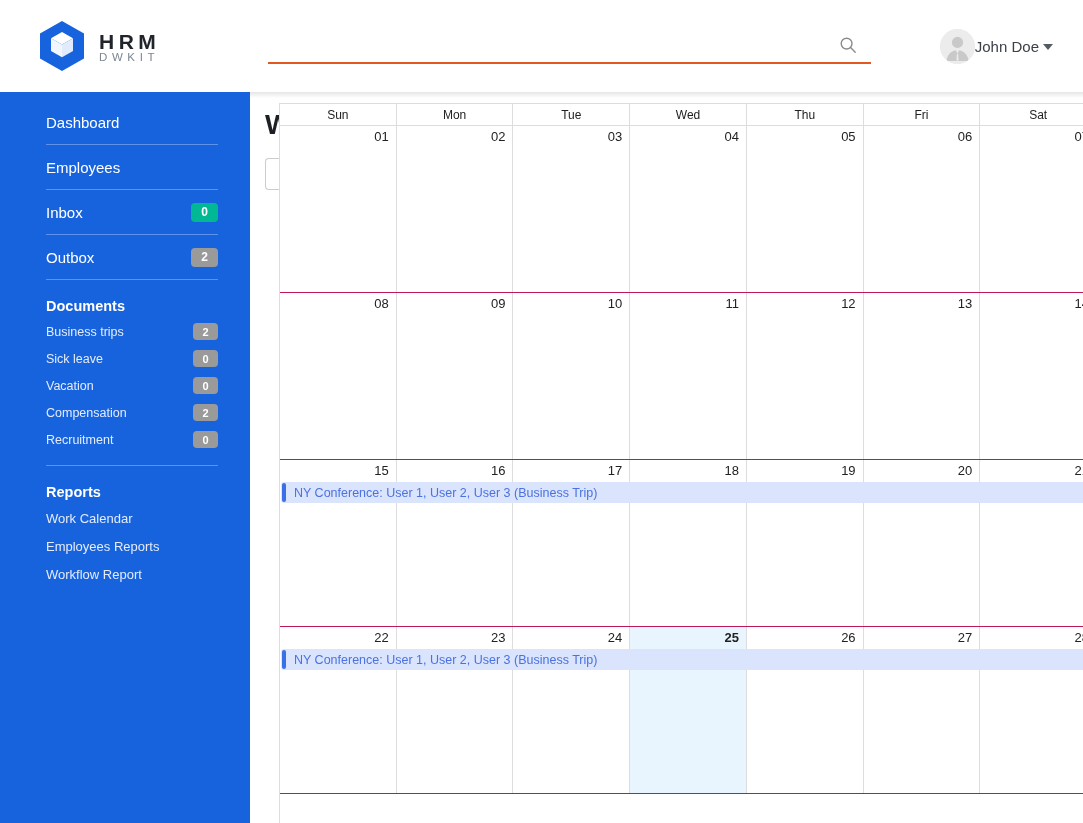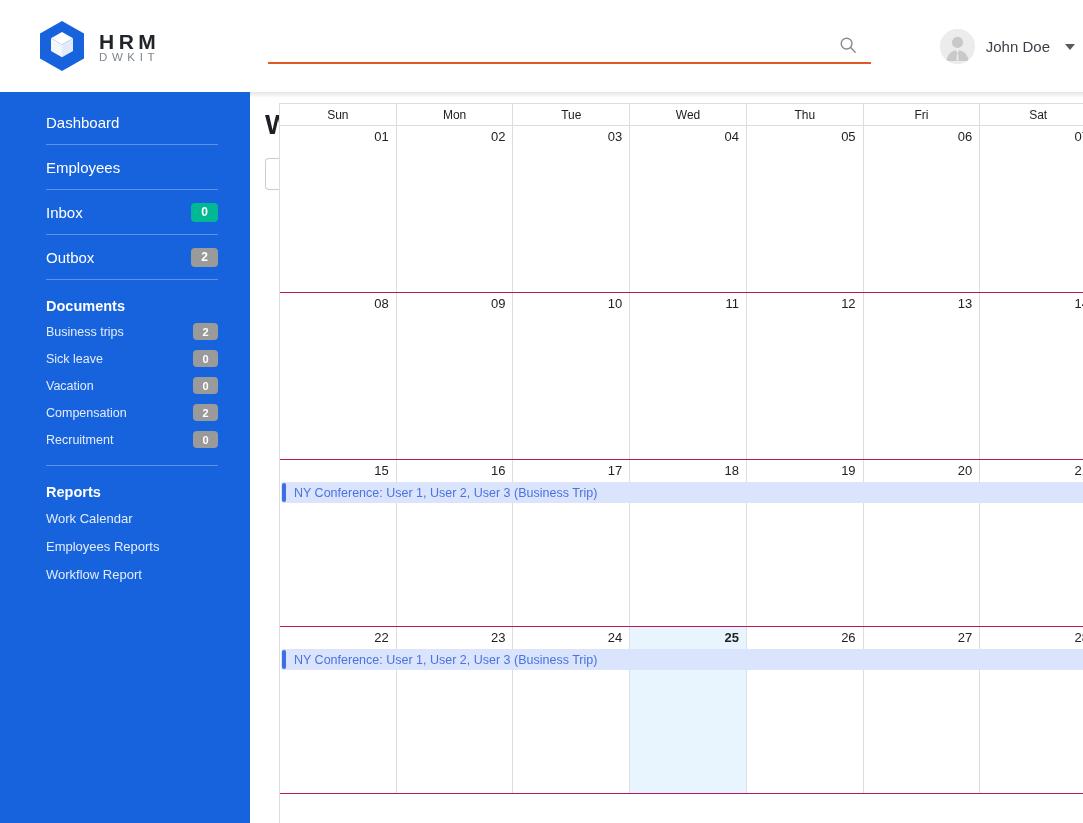--- a/index.html
+++ b/index.html
@@ -85,24 +85,23 @@
   .search-icon {
     position: absolute;
     right: 14px; top: 6px;
     width: 18px; height: 18px;
     color: #8a8a8a;
   }
 
   
   .user-area {
     position: absolute;
-    top: 29px; right: 8px;
-    display: flex;
-    align-items: center;
-    gap: 11px;
+    top: 29px; right: 30px;
+    display: flex;
+    align-items: center;
     cursor: pointer;
   }
   .avatar {
     width: 35px; height: 35px;
     border-radius: 50%;
     background: #ececec;
     overflow: hidden;
     position: relative;
     flex: none;
   }

